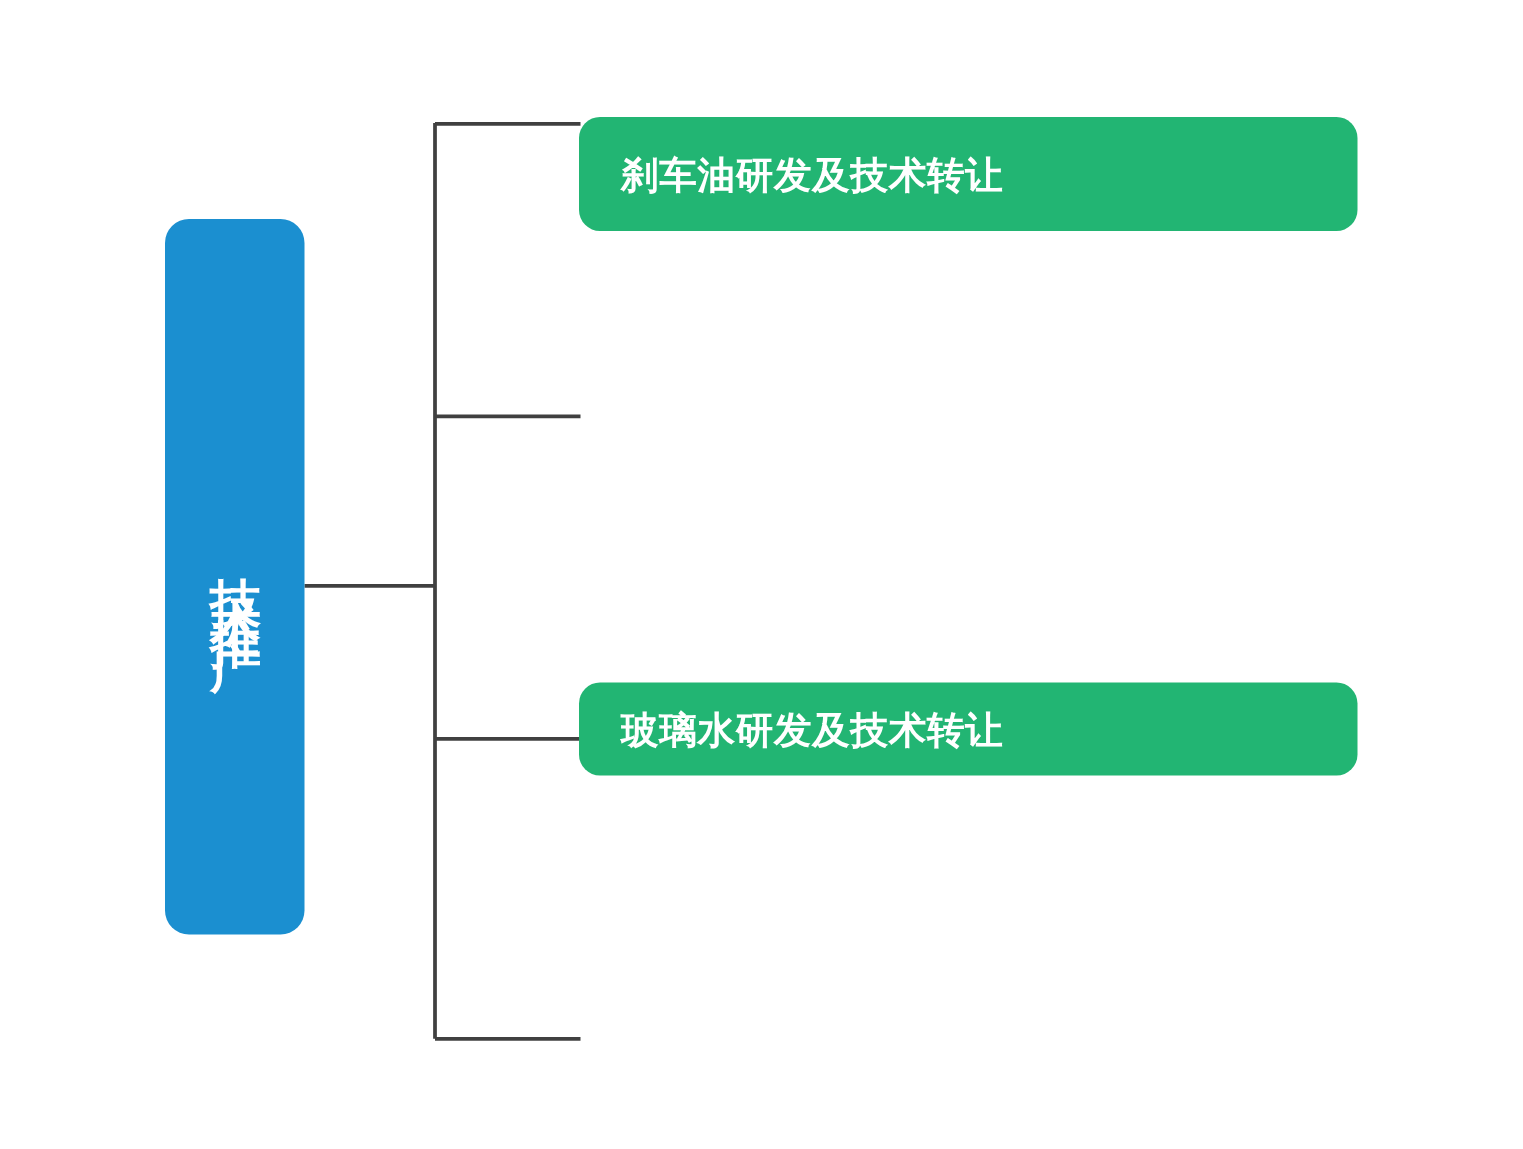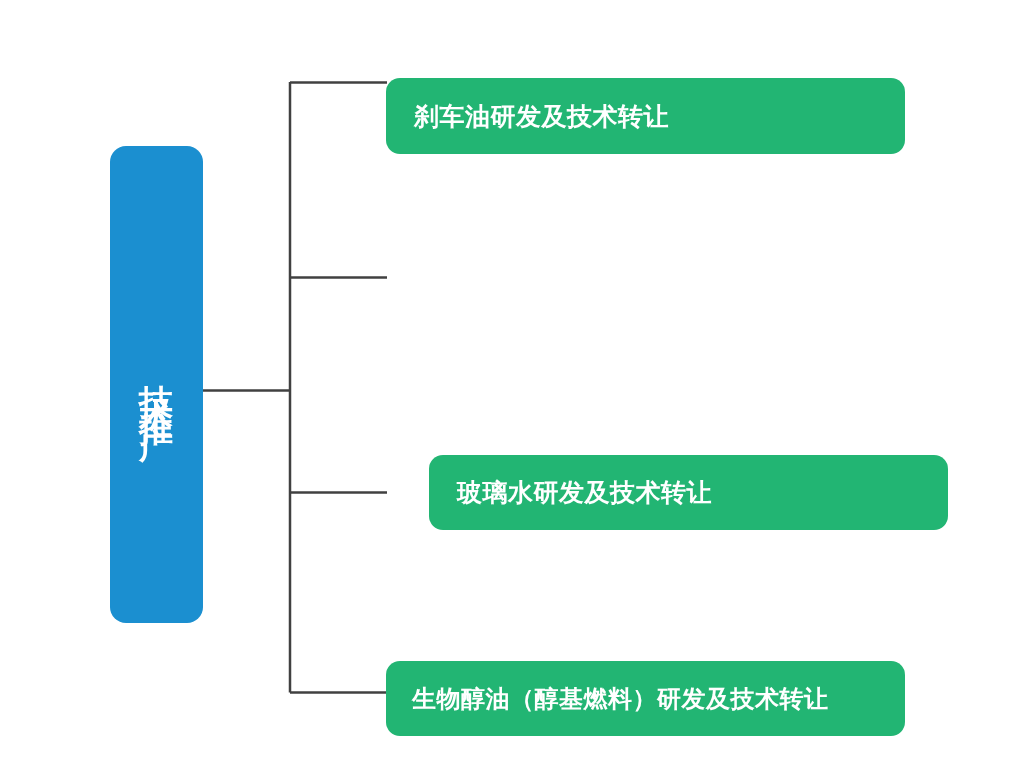--- a/index.html
+++ b/index.html
@@ -65,21 +65,21 @@
     color: #ffffff;
     font-size: 25px;
     font-weight: bold;
     white-space: nowrap;
     padding-left: 28px;
     letter-spacing: 0.5px;
     font-family: "DejaVu Sans", "Liberation Sans", sans-serif;
   }
   .leaf-1 { top: 46px;  height: 76px; margin-top: 32px; }
   .leaf-2 { top: 240px; height: 76px; }
-  .leaf-3 { top: 455px; height: 75px; margin-left: 43px; }
+  .leaf-3 { top: 455px; height: 62px; }
   .leaf-4 { top: 661px; height: 75px; }
   .leaf-4 .leaf-label { padding-left: 26px; font-size: 24px; }
 </style>
 </head>
 <body>
 
 <div id="diagram-canvas">
 
   <svg id="connector-layer" viewBox="0 0 1015 766" width="1015" height="766" xmlns="http://www.w3.org/2000/svg">
     <g stroke="#404040" stroke-width="2.5" fill="none" stroke-linecap="butt">
@@ -104,17 +104,14 @@
 
   <div class="node leaf-node leaf-1" style="background:#22b573;">
     <span class="leaf-label">刹车油研发及技术转让</span>
   </div>
 
 
   <div class="node leaf-node leaf-3" style="background:#22b573;">
     <span class="leaf-label">玻璃水研发及技术转让</span>
   </div>
 
-  <div class="node leaf-node leaf-4" style="background:#22b573;">
-    <span class="leaf-label">生物醇油（醇基燃料）研发及技术转让</span>
-  </div>
 
 </div>
 
 </body></html>

